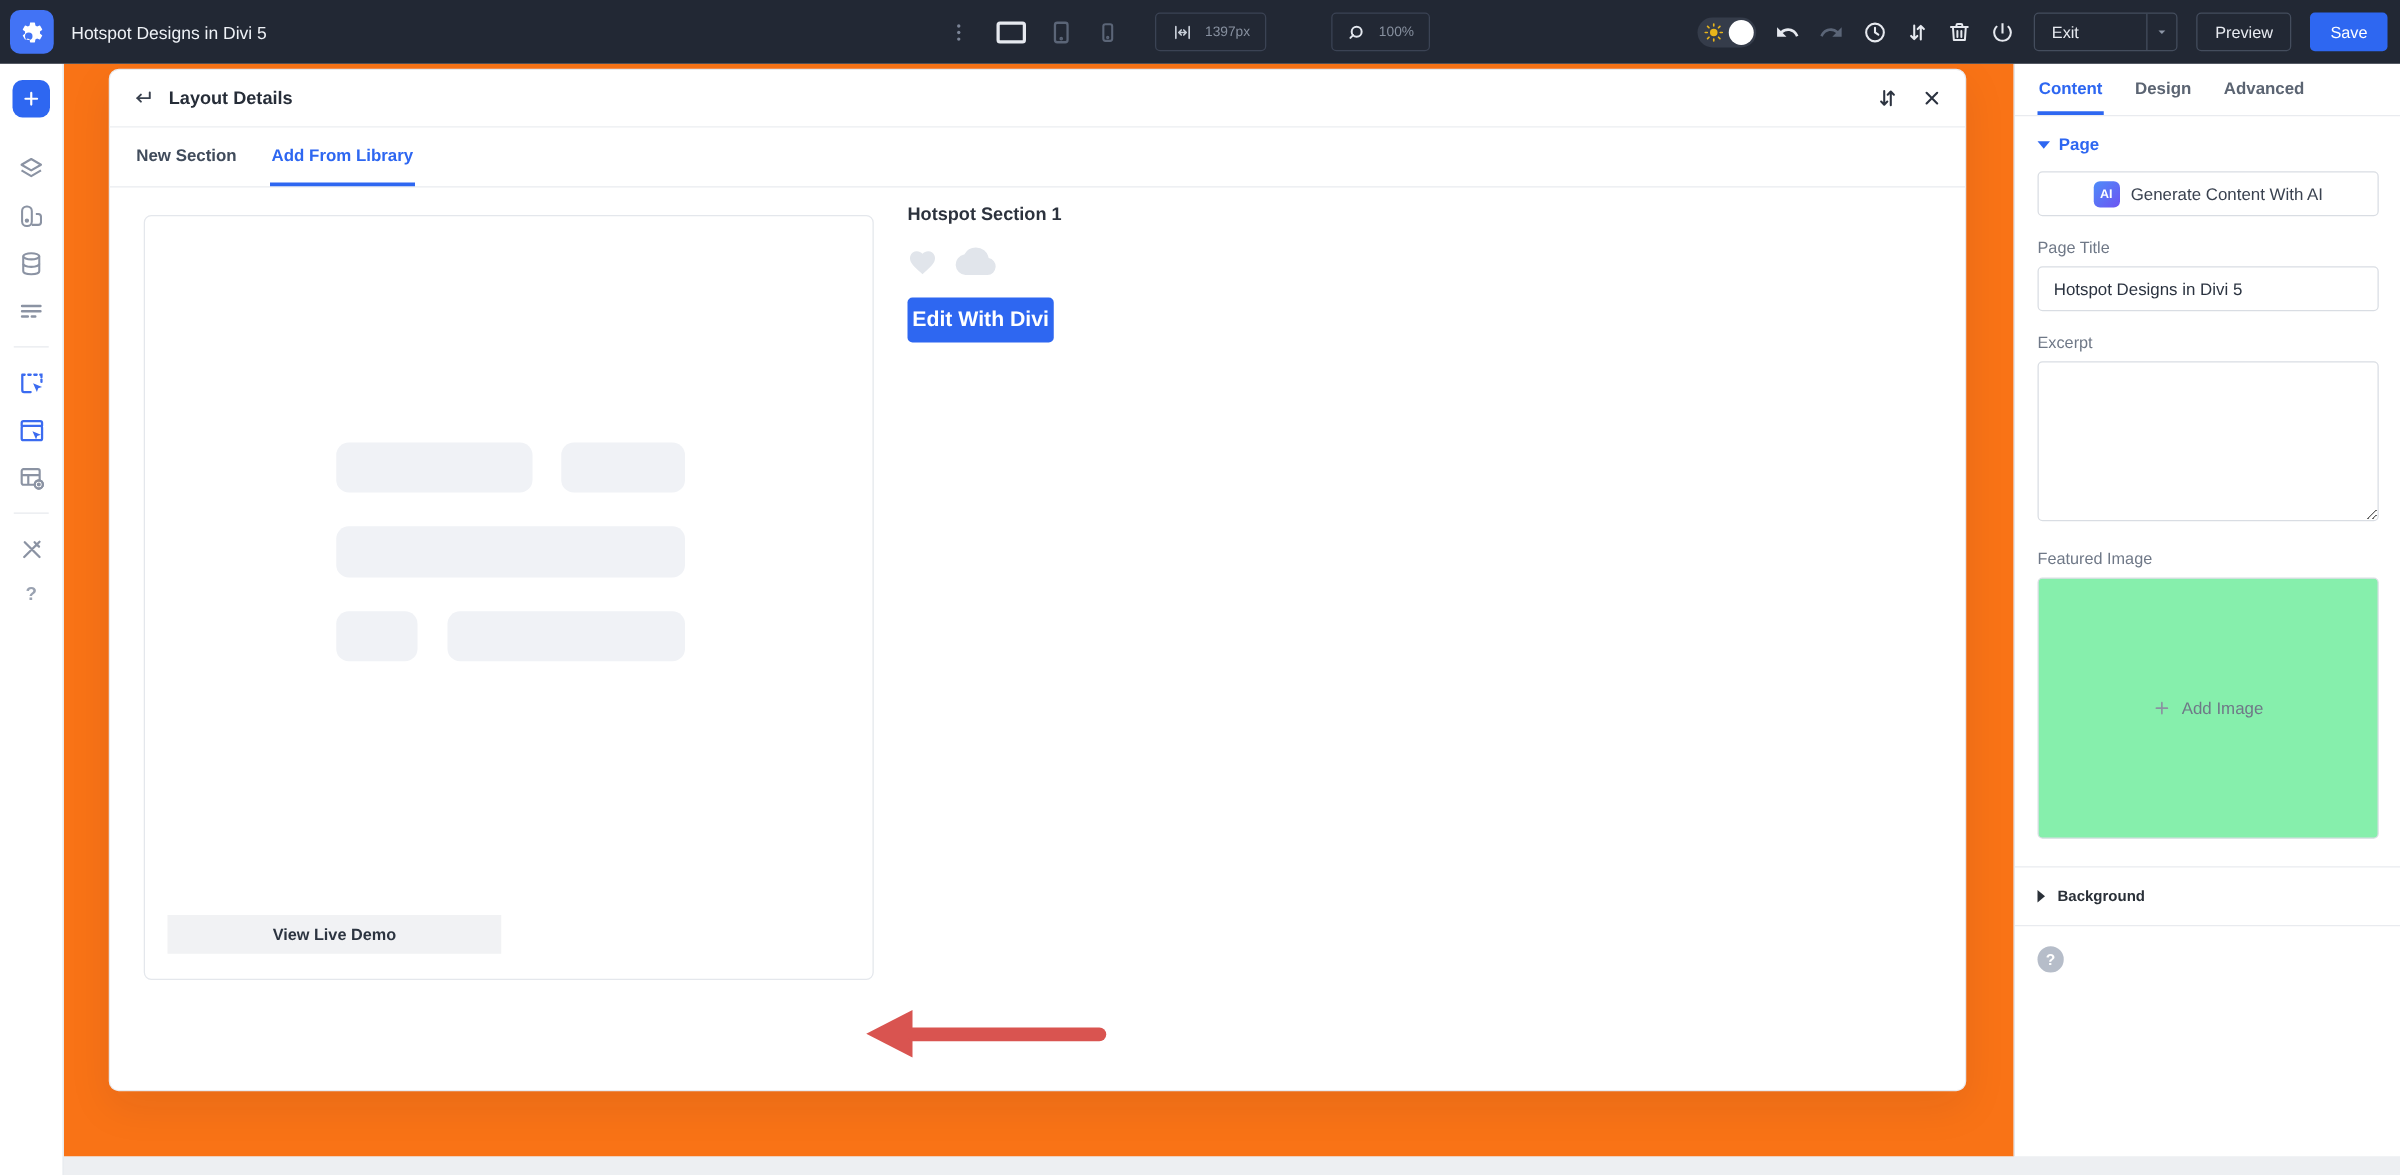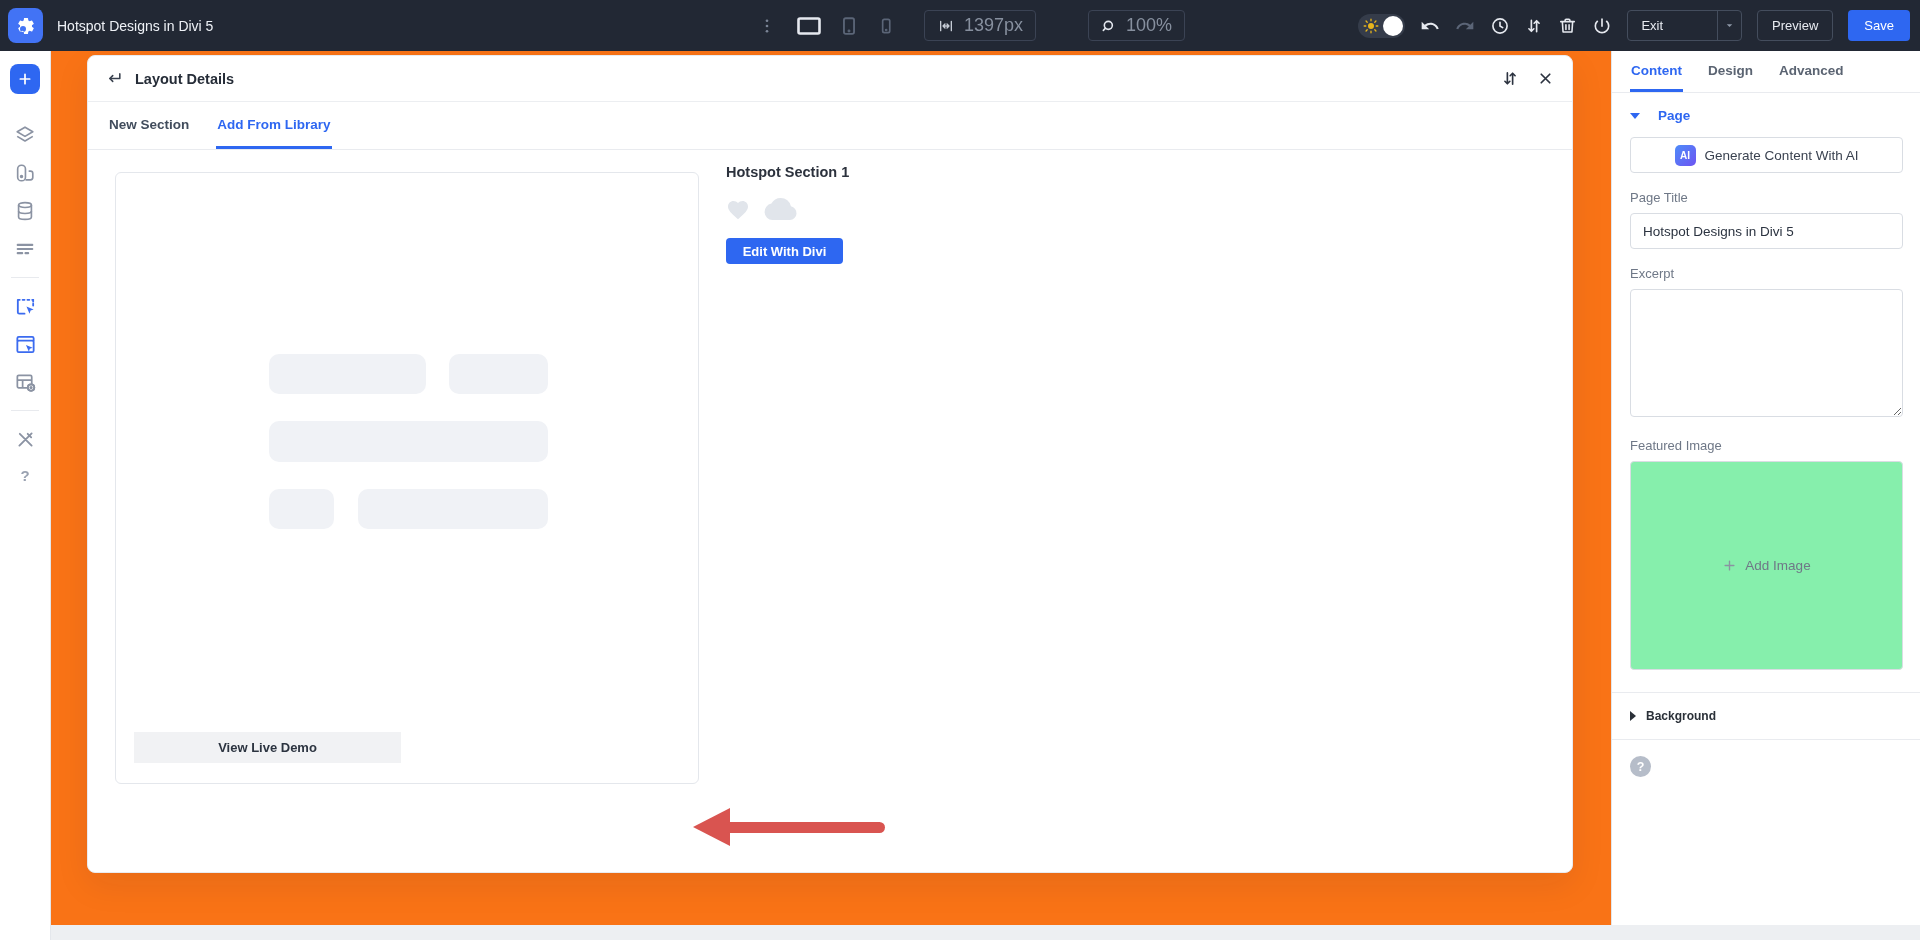--- a/index.html
+++ b/index.html
@@ -11,21 +11,21 @@
   .topbar { position:absolute; left:0; top:0; width:1920px; height:51px; background:#222834;
     display:flex; align-items:center; z-index:50; }
   .logo { width:35px; height:35px; border-radius:8px; background:#4273f5; margin-left:8px;
     display:flex; align-items:center; justify-content:center; }
   .doc-title { color:#eef1f6; font-size:14px; margin-left:14px; }
   .tb-center { position:absolute; left:758px; top:0; height:51px; display:flex; align-items:center; }
   .icon-btn { background:none; border:none; cursor:pointer; display:flex; align-items:center; justify-content:center; padding:0; }
   .dim { color:#5b6577; }
   .lit { color:#e6e9ef; }
   .field-box { height:31px; border:1px solid #3b4354; border-radius:4px; color:#87909f;
-    font-size:18px; display:flex; align-items:center; padding:0 12px; gap:9px; background:transparent; }
+    font-size:11px; display:flex; align-items:center; padding:0 12px; gap:9px; background:transparent; }
   .tb-right { position:absolute; right:10px; top:0; height:51px; display:flex; align-items:center; gap:15px; }
   .toggle { width:47px; height:24px; border-radius:12px; background:#353c4a; position:relative;
     display:flex; align-items:center; cursor:pointer; }
   .toggle .sun { position:absolute; left:5px; top:4px; }
   .toggle .knob { position:absolute; right:2px; top:2px; width:20px; height:20px; border-radius:50%; background:#ffffff; }
   .tb-btn { height:31px; border:1px solid #444d5d; border-radius:4px; background:transparent;
     color:#e8ebf1; font-size:13px; padding:0 14px; cursor:pointer; font-family:inherit; }
   .btn-split { display:flex; align-items:stretch; border:1px solid #444d5d; border-radius:4px; height:31px;gap:41px; }
   .btn-split .seg-main { border:none; background:transparent; color:#e8ebf1; font-size:13px; padding:0 13px; cursor:pointer; font-family:inherit; }
   .btn-split .seg-caret { border:none; border-left:1px solid #444d5d; background:transparent; color:#8e97a7;
@@ -69,34 +69,34 @@
   .pc-use  { left:302px; top:559px; width:264px; background:#2e67f1; color:#ffffff; }
 
   .hint-arrow { position:absolute; left:605px; top:658px; width:192px; height:38px; pointer-events:none; }
   .hint-arrow .head { position:absolute; left:0; top:0; width:0; height:0;
     border-top:19px solid transparent; border-bottom:19px solid transparent; border-right:37px solid #d95450; }
   .hint-arrow .tail { position:absolute; left:34px; top:14px; width:158px; height:11px; background:#d95450;
     border-radius:3px 6px 6px 3px; }
 
   .sec-name { position:absolute; left:638px; top:14px; font-size:14.5px; font-weight:600; color:#2c323d; }
   .sec-icons { position:absolute; left:637px; top:46px; display:flex; align-items:flex-end; gap:11px; color:#e1e5eb; }
-  .edit-divi { position:absolute; left:638px; top:88px; width:117px; height:26px; background:#2e67f1; color:#fff;
-    border:none; border-radius:4px; font-size:13px; font-weight:600; cursor:pointer; font-family:inherit; }
+  .edit-divi { position:absolute; left:638px; top:88px; width:117px; height:36px; background:#2e67f1; color:#fff;
+    border:none; border-radius:4px; font-size:17px; font-weight:600; cursor:pointer; font-family:inherit; }
 
   
   .panel { position:absolute; right:0; top:51px; width:309px; height:874px; background:#fff;
     border-left:1px solid #e3e6ea; z-index:45; }
   .panel-head { height:46px; display:flex; align-items:center; padding:0 18px; }
   .panel-title { font-size:15px; font-weight:700; color:#242b35; }
   .panel-close { margin-left:auto; background:none; border:none; cursor:pointer; color:#242b35; display:flex; padding:0; }
   .panel-tabs { height:42px; display:flex; align-items:stretch; padding-left:18px; border-bottom:1px solid #e9ebef; }
   .ptab { font-size:13.5px; font-weight:600; color:#5b6472; background:none; border:none; cursor:pointer;
     margin-right:24px; padding:0 1px; border-bottom:3px solid transparent; font-family:inherit; }
   .ptab.active { color:#2e67f1; border-bottom-color:#2e67f1; }
-  .group-head { display:flex; align-items:center; gap:18px; padding:15px 18px 4px; cursor:pointer; }
+  .group-head { display:flex; align-items:center; gap:7px; padding:15px 18px 4px; cursor:pointer; }
   .tri-down { width:0; height:0; border-left:5px solid transparent; border-right:5px solid transparent; border-top:6px solid #2e67f1; }
   .tri-right { width:0; height:0; border-top:5px solid transparent; border-bottom:5px solid transparent; border-left:6px solid #2a3038; }
   .group-label { font-size:13.5px; font-weight:700; color:#2e67f1; }
   .ai-btn { margin:10px 18px 0; width:273px; height:36px; background:#fff; border:1px solid #d9dde3; border-radius:4px;
     display:flex; align-items:center; justify-content:center; gap:9px; cursor:pointer; font-family:inherit; }
   .ai-badge { width:21px; height:21px; border-radius:5px; background:linear-gradient(135deg,#4e8cf9,#6d54f2);
     color:#fff; font-size:10px; font-weight:800; display:flex; align-items:center; justify-content:center; }
   .ai-label { font-size:13.5px; color:#3a4250; }
   .fld-label { margin:17px 18px 0; font-size:13px; color:#6f7887; }
   .txt-input { margin:8px 18px 0; width:273px; height:36px; border:1px solid #d9dde3; border-radius:4px;

